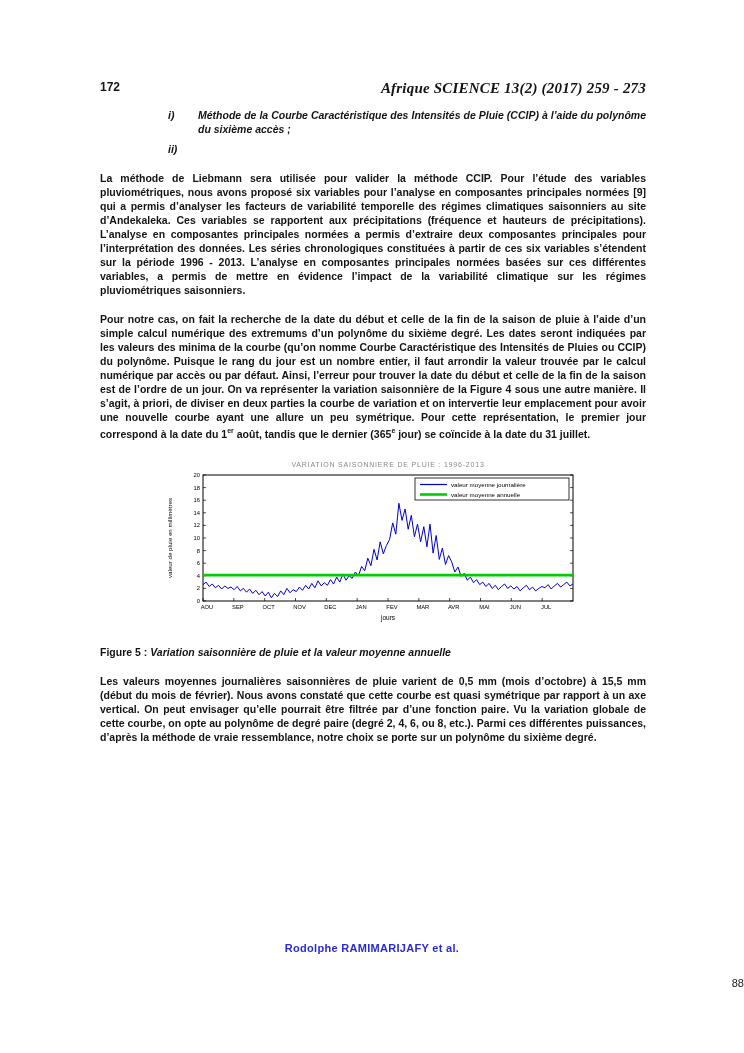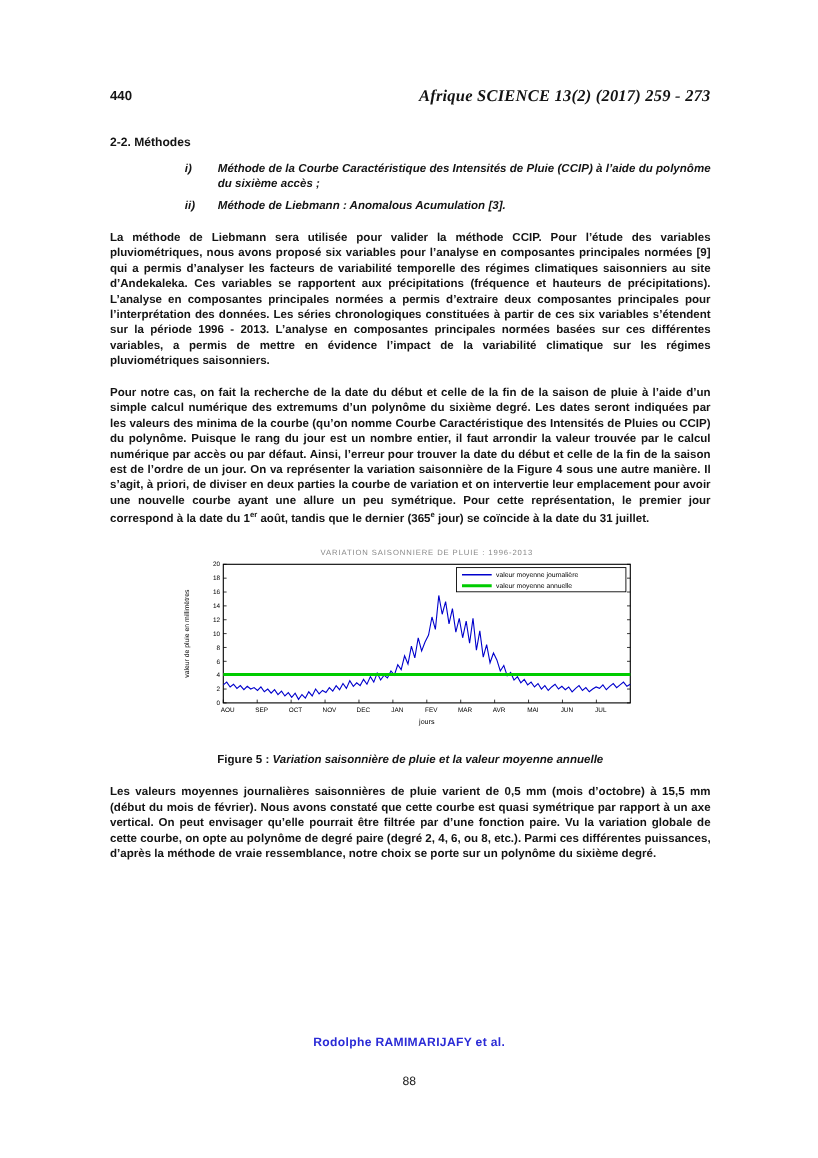--- a/index.html
+++ b/index.html
@@ -28,55 +28,53 @@
   .seg-normal{}
   .seg-italic{}
   .seg-bolditalic{font-weight:700;}
   sup.seg-sup{font-size:7px;}
   .list{margin:10px 0 0 68px;}
   .li{display:flex;font-size:10.5px;line-height:14px;margin-top:6px;}
   .li .marker{flex:none;width:30px;font-style:italic;font-weight:700;}
   .li .litxt{font-style:italic;font-weight:700;text-align:justify;}
   .figure{margin:14px auto 0 auto;width:420px;text-align:center;}
   .caption{
-    margin:14px 0 0 0;text-align:center;font-size:10.5px;line-height:14px;
+    margin:14px 0 0 0;text-align:left;font-size:10.5px;line-height:14px;
   }
   .cap-label{font-weight:700;}
   .cap-text{font-style:italic;font-weight:700;}
   .footer-author{
     position:absolute;left:0;right:0;top:942px;text-align:center;
     font-size:11px;font-weight:700;color:#2b2bd6;letter-spacing:.3px;
   }
   .page-num{
-    position:absolute;left:0;right:0;top:977px;text-align:center;
+    position:absolute;left:0;right:0;top:977px;text-align:right;
     font-size:11px;font-weight:400;color:#222;
   }
 </style>
 </head>
 <body>
 
 <div class="page">
   <div class="content">
 
     <div class="header-row">
-      <span class="folio">440</span>
+      <span class="folio">172</span>
       <span class="journal">Afrique SCIENCE 13(2) (2017) 259 - 273</span>
     </div>
 
-    <h2 class="h-sec">2-2. Méthodes</h2>
 
 
     <div class="list">
       <div class="li">
         <span class="marker">i)</span>
         <span class="litxt">Méthode de la Courbe Caractéristique des Intensités de Pluie (CCIP) à l’aide du polynôme du sixième accès ;</span>
       </div>
       <div class="li">
         <span class="marker">ii)</span>
-        <span class="litxt">Méthode de Liebmann : Anomalous Acumulation [3].</span>
       </div>
     </div>
 
     <p class="body-p">La méthode de Liebmann sera utilisée pour valider la méthode CCIP. Pour l’étude des variables pluviométriques, nous avons proposé six variables pour l’analyse en composantes principales normées [9] qui a permis d’analyser les facteurs de variabilité temporelle des régimes climatiques saisonniers au site d’Andekaleka. Ces variables se rapportent aux précipitations (fréquence et hauteurs de précipitations). L’analyse en composantes principales normées a permis d’extraire deux composantes principales pour l’interprétation des données. Les séries chronologiques constituées à partir de ces six variables s’étendent sur la période 1996 - 2013. L’analyse en composantes principales normées basées sur ces différentes variables, a permis de mettre en évidence l’impact de la variabilité climatique sur les régimes pluviométriques saisonniers.</p>
 
 
     <p class="body-p"><span class="seg-normal">Pour notre cas, on fait la recherche de la date du début et celle de la fin de la saison de pluie à l’aide d’un simple calcul numérique des extremums d’un polynôme du sixième degré. Les dates seront indiquées par les valeurs des minima de la courbe (qu’on nomme Courbe Caractéristique des Intensités de Pluies ou CCIP) du polynôme. Puisque le rang du jour est un nombre entier, il faut arrondir la valeur trouvée par le calcul numérique par accès ou par défaut. Ainsi, l’erreur pour trouver la date du début et celle de la fin de la saison est de l’ordre de un jour. On va représenter la variation saisonnière de la </span><span class="seg-bolditalic">Figure 4</span><span class="seg-normal"> sous une autre manière. Il s’agit, </span><span class="seg-italic">à priori</span><span class="seg-normal">, de diviser en deux parties la courbe de variation et on intervertie leur emplacement pour avoir une nouvelle courbe ayant une allure un peu symétrique. Pour cette représentation, le premier jour correspond à la date du 1</span><sup class="seg-sup">er</sup><span class="seg-normal"> août, tandis que le dernier (365</span><sup class="seg-sup">e</sup><span class="seg-normal"> jour) se coïncide à la date du 31 juillet.</span></p>
 
     <div class="figure">
       <svg id="chart-svg" width="420" height="172" viewBox="0 0 420 172">

